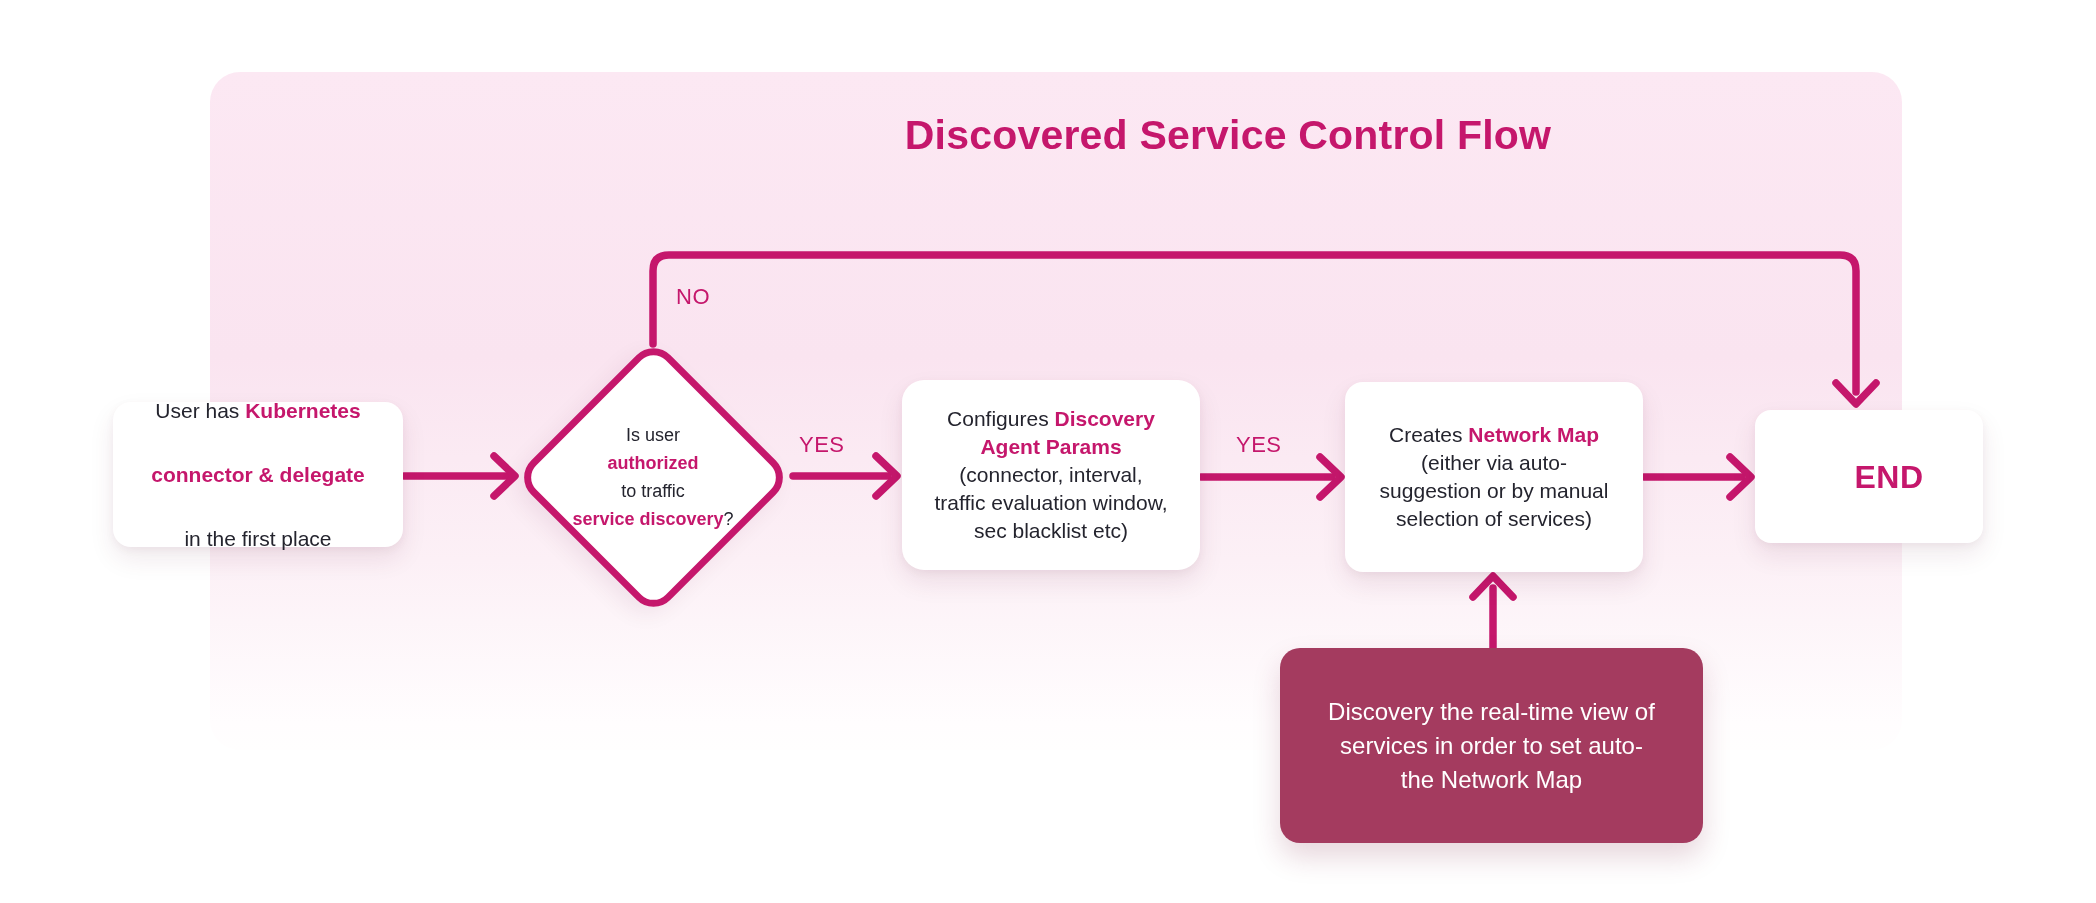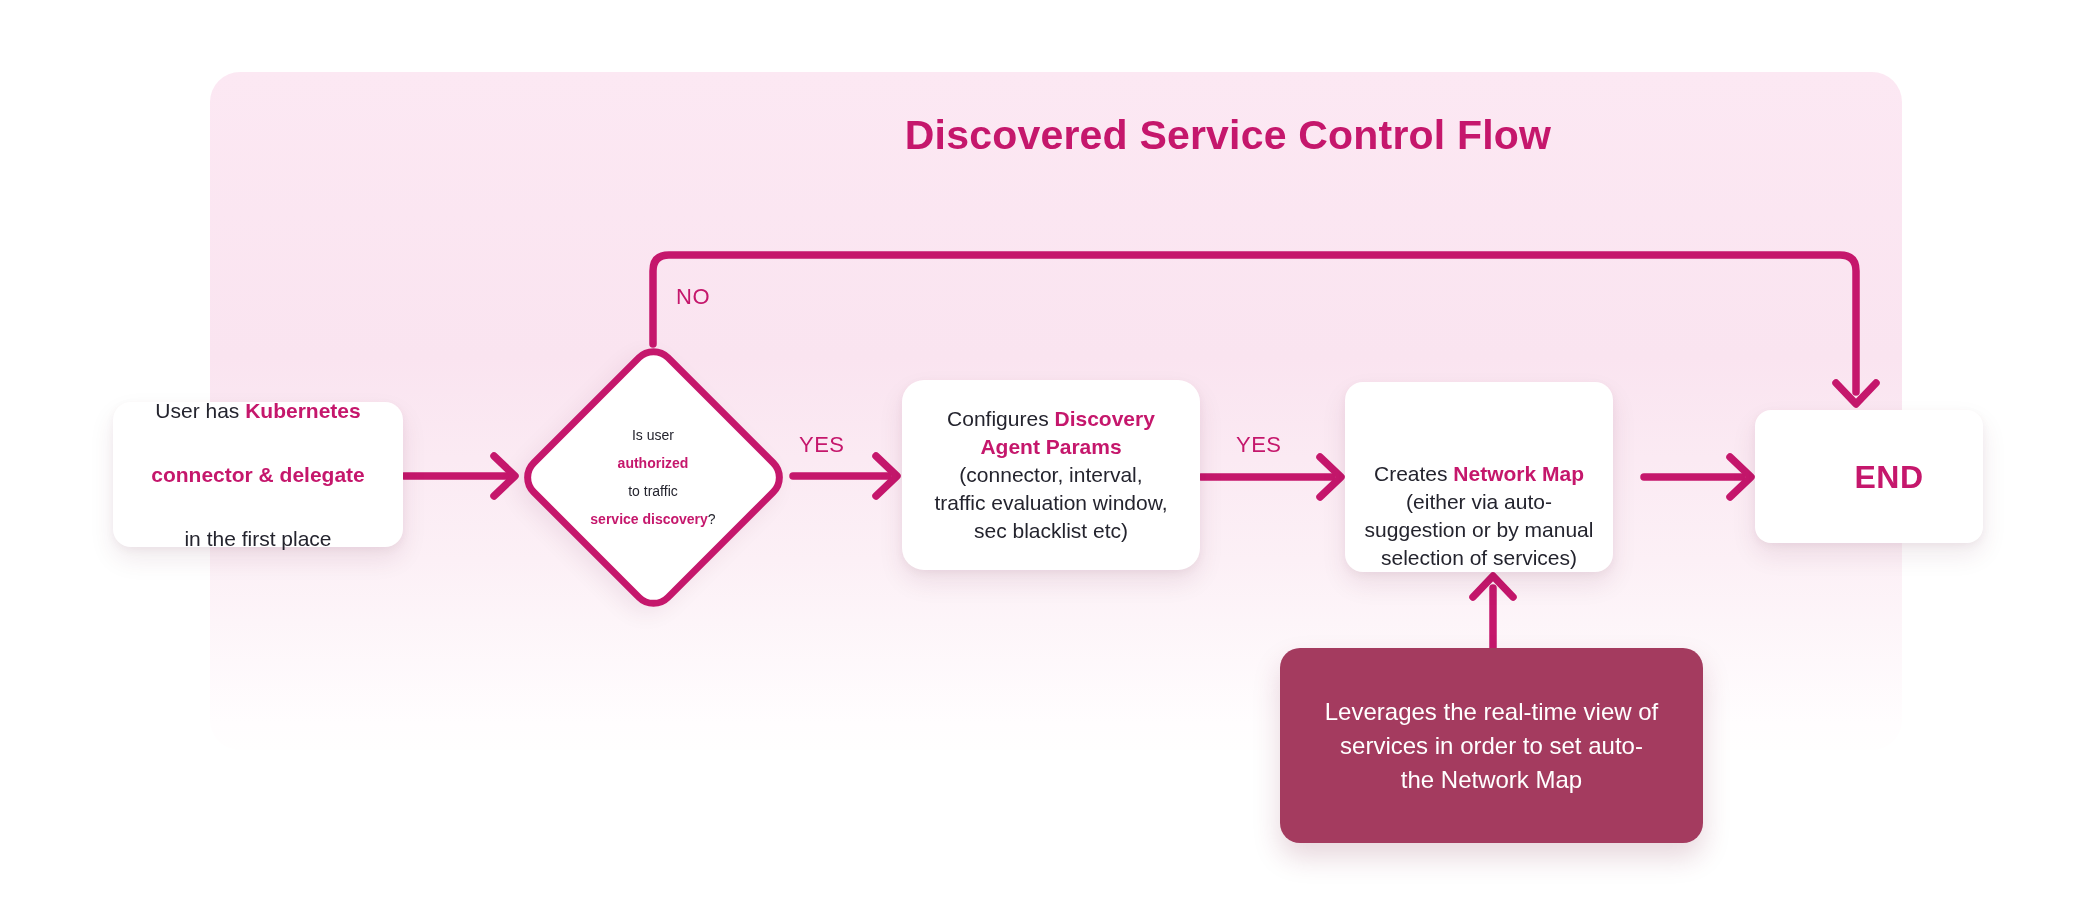--- a/index.html
+++ b/index.html
@@ -24,34 +24,34 @@
     position: absolute; background: #ffffff; border-radius: 18px;
     box-shadow: 0 12px 26px rgba(90, 20, 55, 0.09), 0 3px 8px rgba(90, 20, 55, 0.05);
     display: flex; flex-direction: column; align-items: center; justify-content: center;
     text-align: center; color: #24242e; font-size: 21px; line-height: 28px;
   }
   .node .ln { white-space: pre; }
   .accent-bold { color: #c5176c; font-weight: 700; }
 
   .node-start    { left: 113px;  top: 402px; width: 290px; height: 145px; gap: 36px; }
   .node-configure{ left: 902px;  top: 380px; width: 298px; height: 190px; border-radius: 22px; }
-  .node-create   { left: 1345px; top: 382px; width: 268px; height: 190px; justify-content: flex-end; }
+  .node-create   { left: 1345px; top: 382px; width: 298px; height: 190px; }
   .node-end      { left: 1755px; top: 410px; width: 228px; height: 133px; border-radius: 16px; padding-left: 40px; }
   .node-end .end-label { font-size: 32px; font-weight: 700; color: #c5176c; letter-spacing: 0.5px; }
 
   .diamond {
     position: absolute; left: 555px; top: 379px; width: 197px; height: 197px;
     background: #ffffff; border: 7px solid #c5176c; border-radius: 24px;
     transform: rotate(45deg);
     box-shadow: 0 10px 22px rgba(90, 20, 55, 0.07);
   }
   .diamond-text {
     position: absolute; left: 513px; top: 419px; width: 280px; height: 116px;
     display: flex; flex-direction: column; align-items: center; justify-content: center;
-    text-align: center; color: #24242e; font-size: 14px; line-height: 28px;
+    text-align: center; color: #24242e; font-size: 18px; line-height: 28px;
   }
   .diamond-text .ln { white-space: pre; }
 
   .edge-label {
     position: absolute; color: #c5176c; font-weight: 400; font-size: 22px; letter-spacing: 0.5px;
   }
   .label-no   { left: 676px;  top: 284px; }
   .label-yes1 { left: 799px;  top: 432px; }
   .label-yes2 { left: 1236px; top: 432px; }
 
@@ -127,18 +127,18 @@
 
   <div class="node node-end">
     <span class="end-label">END</span>
   </div>
 
   <div class="edge-label label-no">NO</div>
   <div class="edge-label label-yes1">YES</div>
   <div class="edge-label label-yes2">YES</div>
 
   <div class="note">
-    <div class="ln">Leverages the real-time view of</div>
+    <div class="ln">Discovery the real-time view of</div>
     <div class="ln">services in order to set auto-</div>
     <div class="ln">the Network Map</div>
   </div>
 
 </div>
 
 </body></html>

